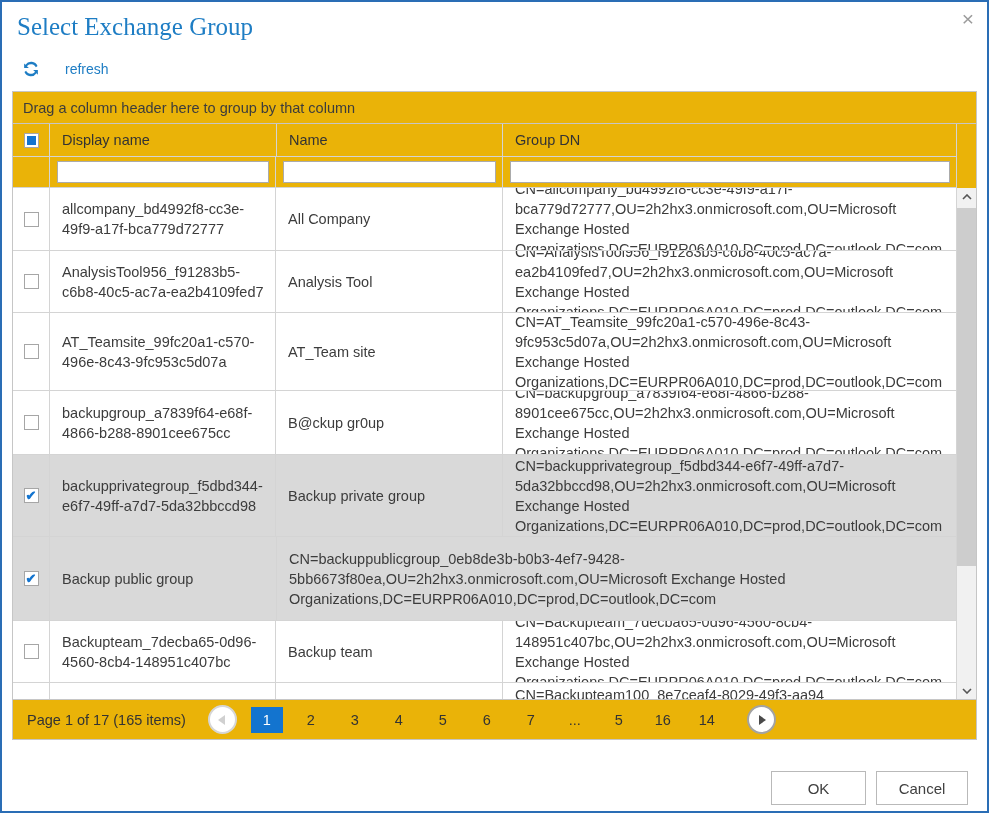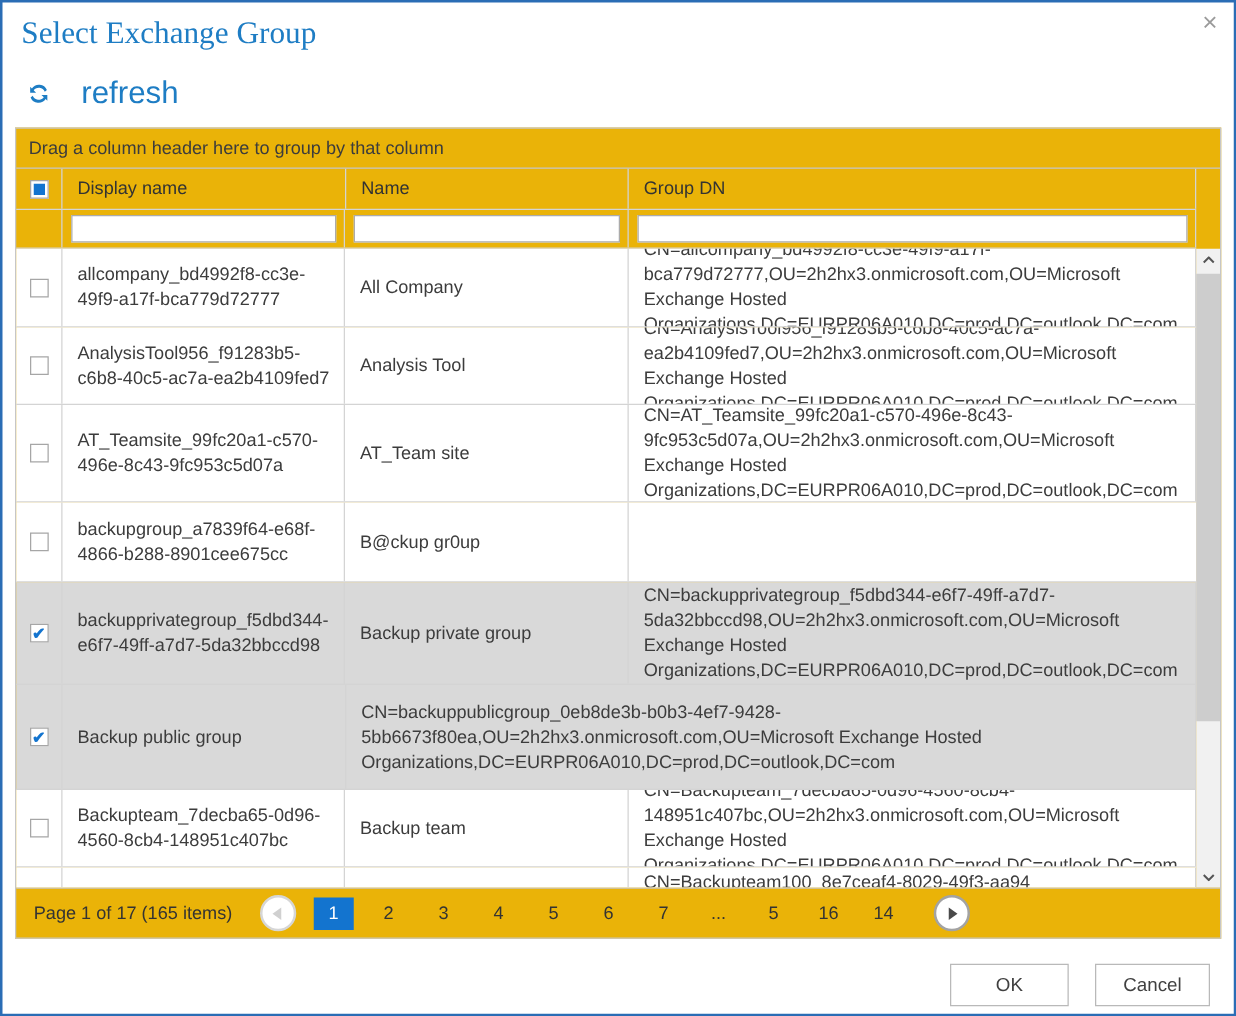--- a/index.html
+++ b/index.html
@@ -20,21 +20,21 @@
     position: absolute; top: 6px; right: 13px; font-size: 21px;
     color: #9b9b9b; cursor: pointer; line-height: 21px;
   }
 
   
   .refresh-row {
     margin: 16px 0 13px 20px; display: flex; align-items: center; cursor: pointer;
     width: fit-content;
   }
   .refresh-icon { width: 18px; height: 18px; display: inline-block; }
-  .refresh-label { margin-left: 25px; font-size: 25px; color: #1e7dc4; }
+  .refresh-label { margin-left: 25px; font-size: 14px; color: #1e7dc4; }
 
   
   .grid {
     margin: 0 10px; border: 1px solid #c6c6c6; background: #eab308;
   }
   .group-panel {
     height: 32px; display: flex; align-items: center;
     padding-left: 10px; font-size: 14.5px; color: #3c3c3c;
     border-bottom: 1px solid #c6c6c6;
   }
@@ -110,21 +110,21 @@
   .pages { display: flex; align-items: center; }
   .page-num {
     min-width: 32px; height: 26px; margin-right: 12px; display: flex; align-items: center;
     justify-content: center; font-size: 14.5px; color: #333; cursor: pointer;
   }
   .page-num.current { background: #1374cf; color: #fff; cursor: default; }
   .page-num.ellipsis { cursor: default; }
 
   
   .footer {
-    position: absolute; right: 19px; bottom: 6px; display: flex; gap: 21px;
+    position: absolute; right: 19px; bottom: 6px; display: flex; gap: 10px;
   }
   .btn {
     height: 34px; background: #fff; border: 1px solid #b9b9b9; color: #404040;
     font-family: "Liberation Sans", sans-serif; font-size: 15px; cursor: pointer;
     display: flex; align-items: center; justify-content: center;
   }
   .btn-ok { width: 95px; }
   .btn-cancel { width: 92px; }
 </style>
 </head>
@@ -196,20 +196,21 @@
     <div class="cell cell-name">AT_Teamsite_99fc20a1-c570-496e-8c43-9fc953c5d07a</div>
     <div class="cell cell-display">AT_Team site</div>
     <div class="cell cell-dn">CN=AT_Teamsite_99fc20a1-c570-496e-8c43-9fc953c5d07a,OU=2h2hx3.onmicrosoft.com,OU=Microsoft Exchange Hosted Organizations,DC=EURPR06A010,DC=prod,DC=outlook,DC=com</div>
   </div>
           <div class="grid-row" style="height: 64px;">
     <div class="cell cell-check">
       <span class="checkbox"></span>
     </div>
     <div class="cell cell-name">backupgroup_a7839f64-e68f-4866-b288-8901cee675cc</div>
     <div class="cell cell-display">B@ckup gr0up</div>
+    <div class="cell cell-dn">CN=backupgroup_a7839f64-e68f-4866-b288-8901cee675cc,OU=2h2hx3.onmicrosoft.com,OU=Microsoft Exchange Hosted Organizations,DC=EURPR06A010,DC=prod,DC=outlook,DC=com</div>
   </div>
           <div class="grid-row selected" style="height: 82px;">
     <div class="cell cell-check">
       <span class="checkbox checked"></span>
     </div>
     <div class="cell cell-name">backupprivategroup_f5dbd344-e6f7-49ff-a7d7-5da32bbccd98</div>
     <div class="cell cell-display">Backup private group</div>
     <div class="cell cell-dn">CN=backupprivategroup_f5dbd344-e6f7-49ff-a7d7-5da32bbccd98,OU=2h2hx3.onmicrosoft.com,OU=Microsoft Exchange Hosted Organizations,DC=EURPR06A010,DC=prod,DC=outlook,DC=com</div>
   </div>
           <div class="grid-row selected" style="height: 84px;">

